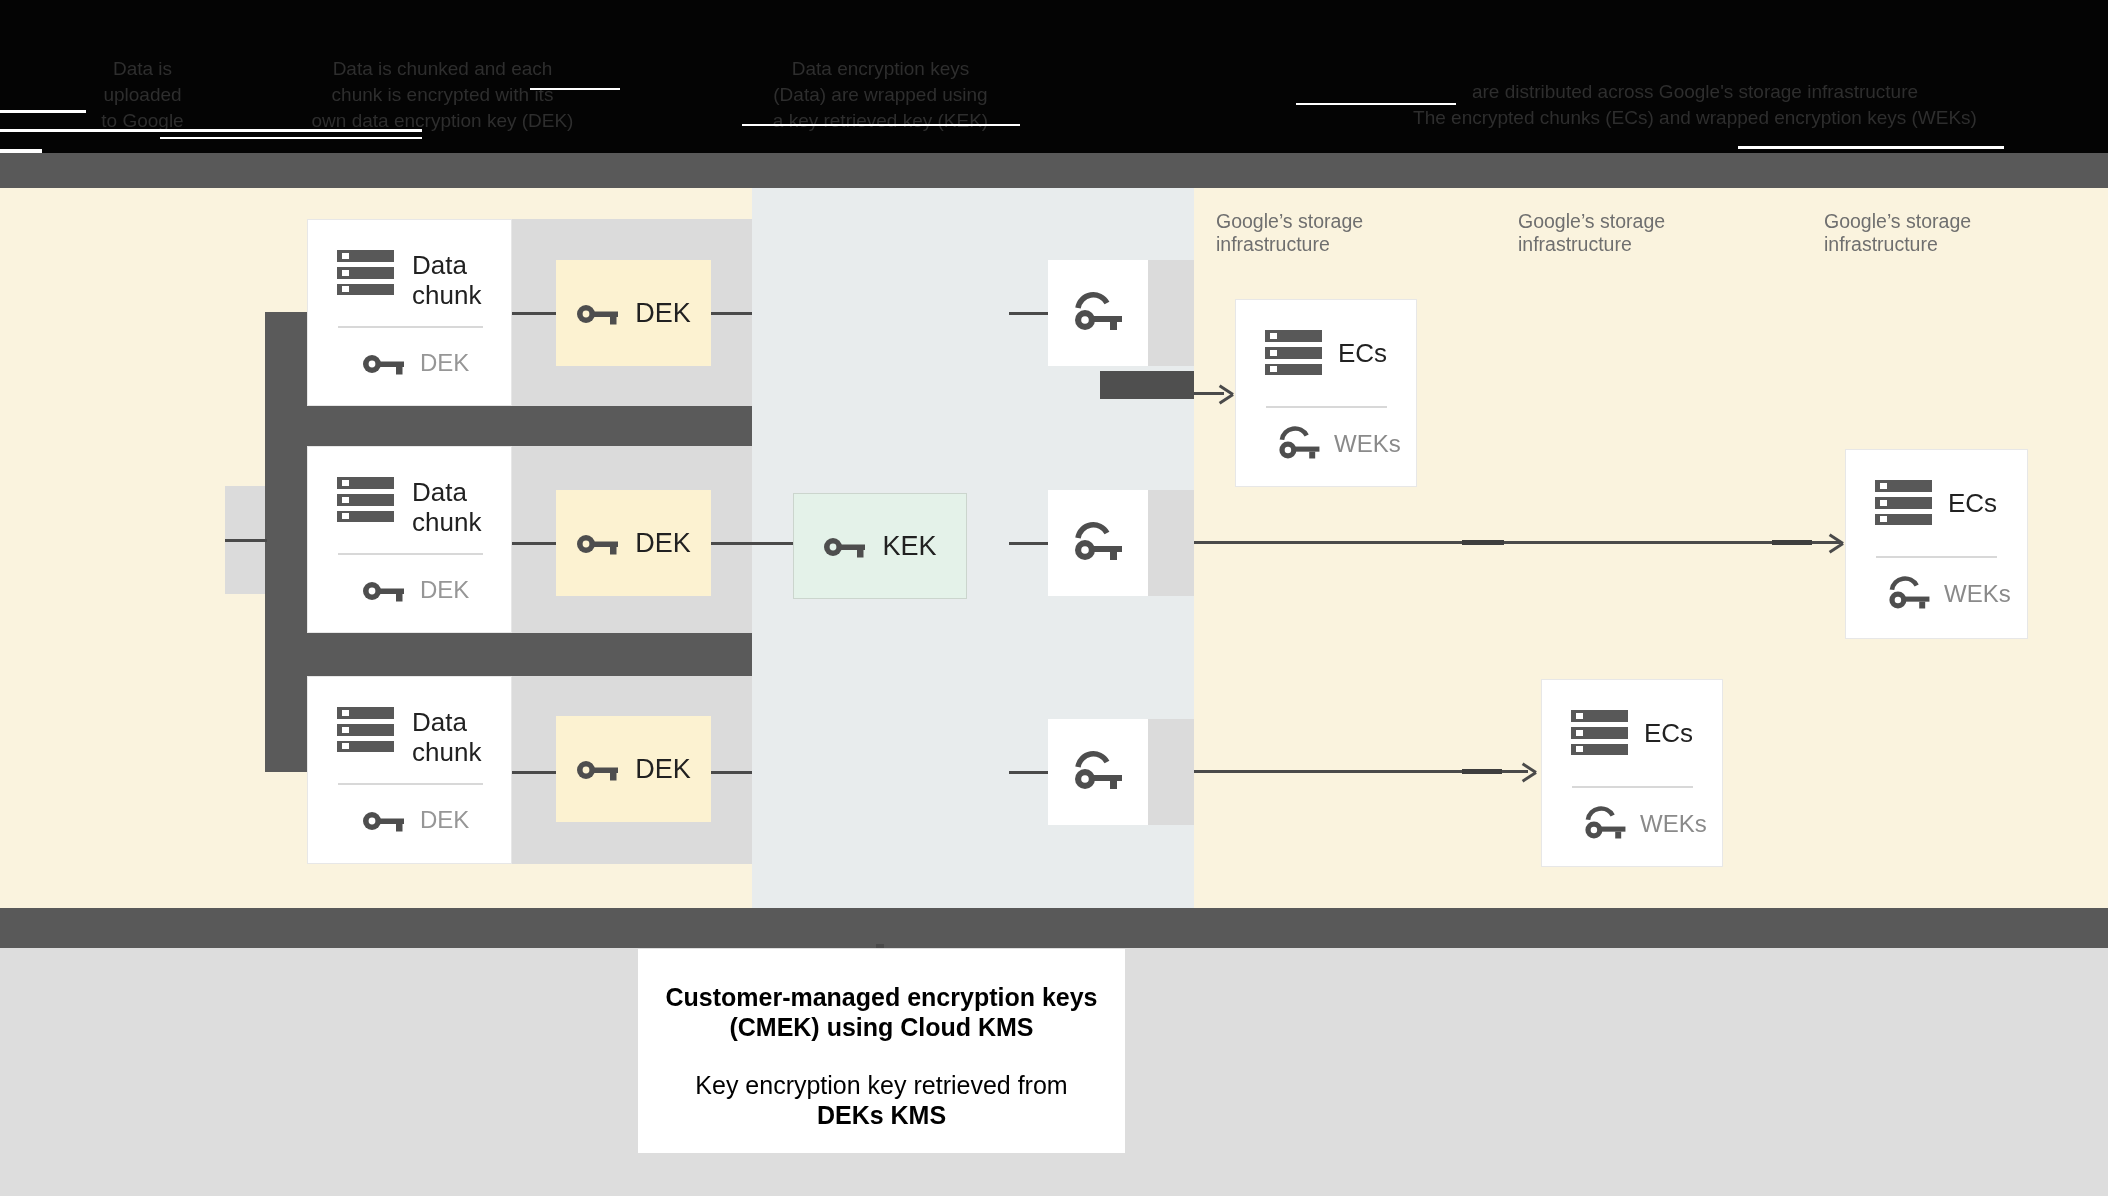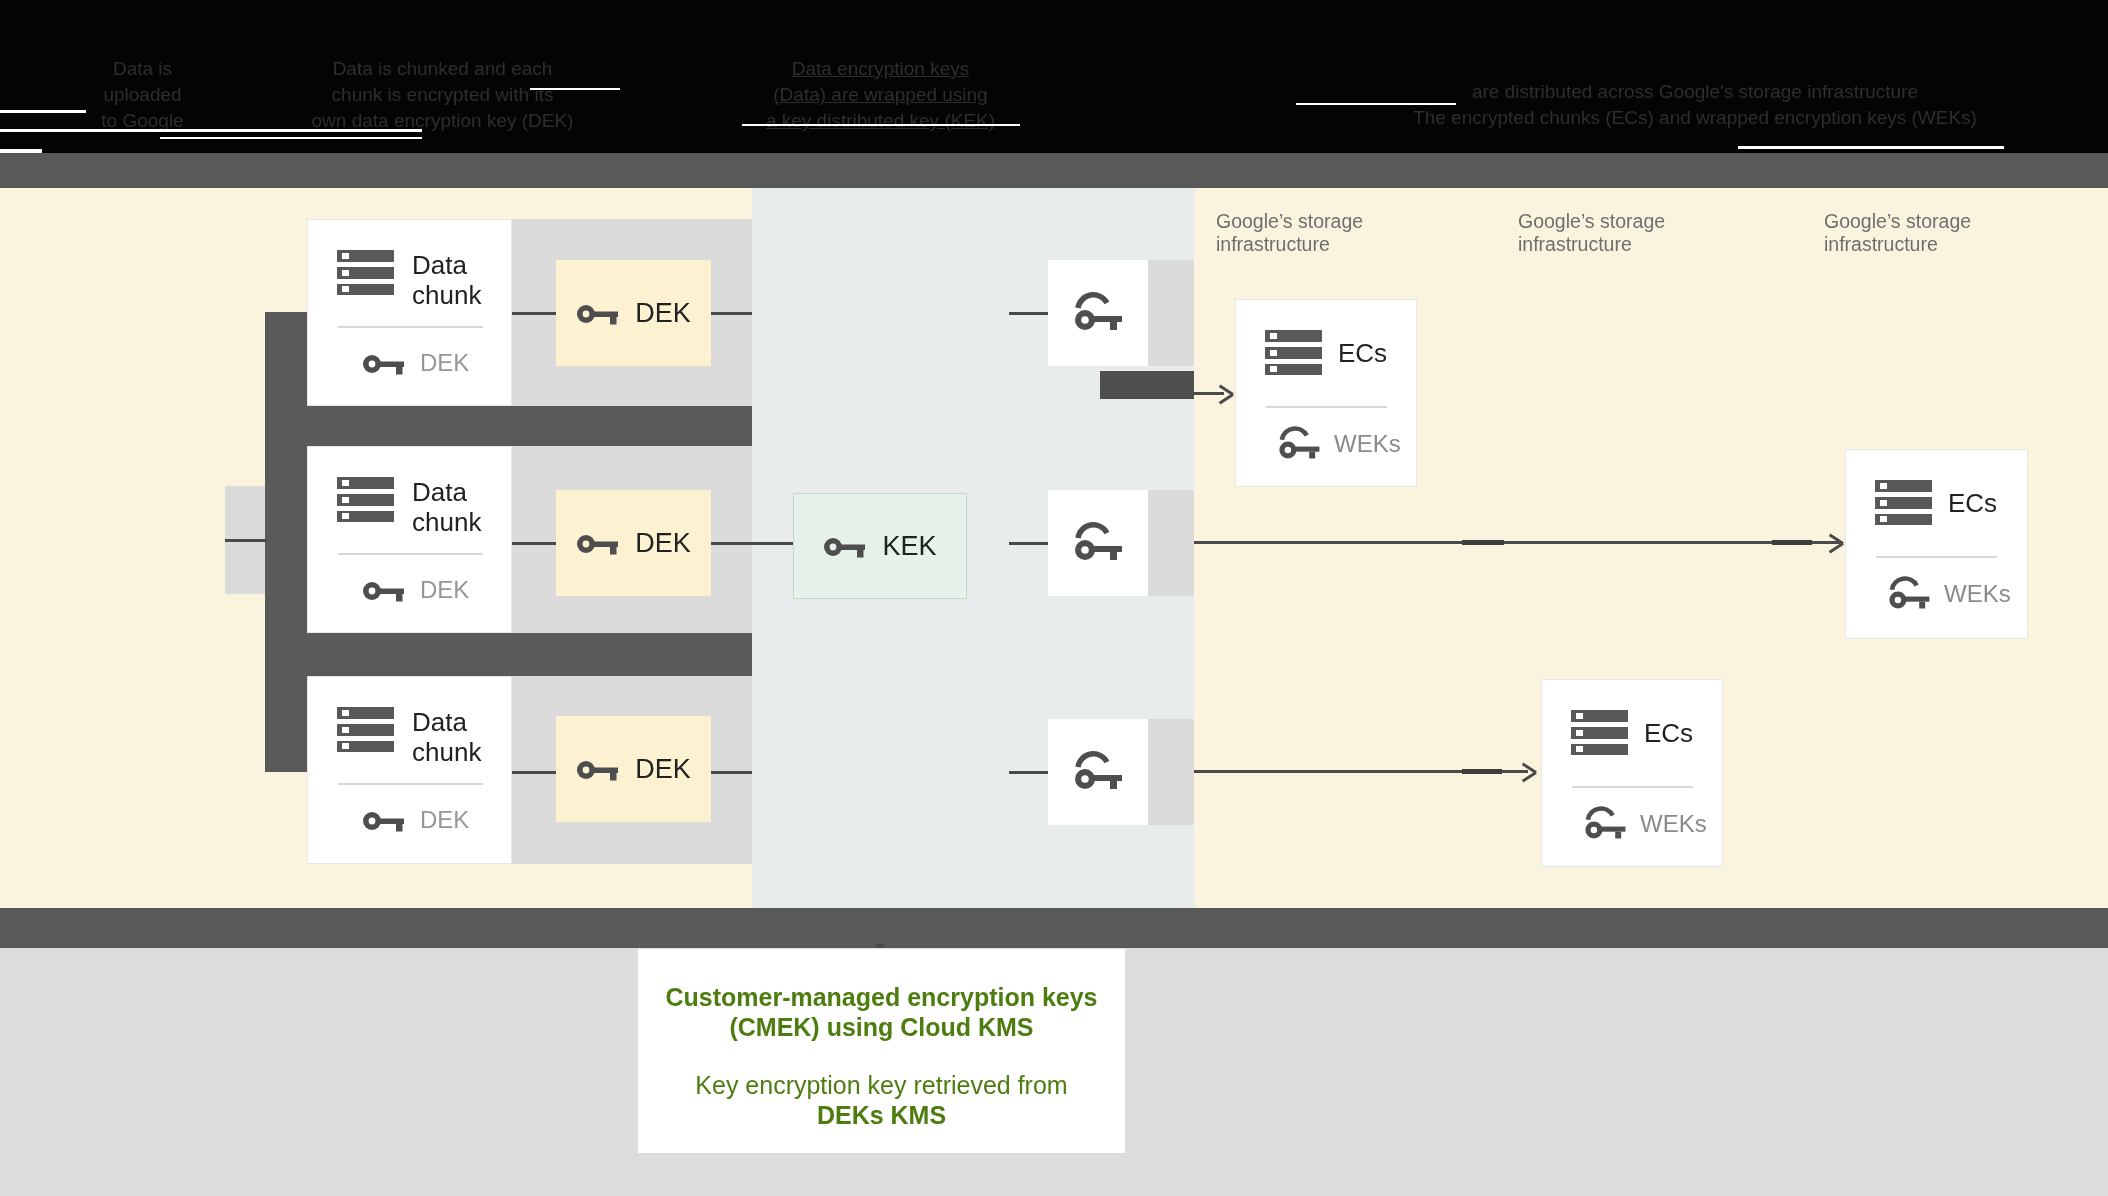--- a/index.html
+++ b/index.html
@@ -44,45 +44,45 @@
   .chip { position:absolute; display:flex; align-items:center; justify-content:center; gap:15px; box-sizing:border-box; }
   .dek-chip { width:155px; height:106px; background:#FCF2D1; --holec:#FCF2D1; }
   .kek-chip { left:793px; top:305px; width:174px; height:106px; background:#E4F2E9; border:1px solid #CBD5CD; --holec:#E4F2E9; }
   .chip .title { font-size:27px; }
   .keytile { position:absolute; left:1048px; width:100px; height:106px; background:#ffffff;
     display:flex; align-items:center; justify-content:center; }
   .storage { position:absolute; width:200px; font-size:19.5px; line-height:23px; color:#6F6F6F; }
   
   .footer { position:absolute; left:0; top:948px; width:2108px; height:248px; background:#DDDDDD; }
   .note { position:absolute; left:638px; top:1px; width:487px; height:204px; background:#ffffff;
-    text-align:center; color:#4d7c0f; font-size:25px; line-height:30px; }
+    text-align:center; color:#000000; font-size:25px; line-height:30px; }
   .note .p1 { margin-top:33px; }
   .note .p2 { margin-top:28px; }
   .b { font-weight:bold; }
 </style>
 </head>
 <body>
 
 <div class="canvas">
 
   <div class="header">
     <div class="hstep" style="left:40px; top:56px; width:205px;">
       <div>Data is</div>
       <div>uploaded</div>
       <div>to Google</div>
     </div>
     <div class="hstep" style="left:285px; top:56px; width:315px;">
       <div>Data is chunked and each</div>
       <div>chunk is encrypted with its</div>
       <div>own data encryption key (DEK)</div>
     </div>
-    <div class="hstep" style="left:728px; top:56px; width:305px;text-decoration:underline;">
+    <div class="hstep" style="left:728px; top:56px; width:305px;">
       <div>Data encryption keys</div>
       <div>(Data) are wrapped using</div>
-      <div>a key distributed key (KEK)</div>
+      <div>a key retrieved key (KEK)</div>
     </div>
     <div class="hstep" style="left:1300px; top:79px; width:790px;">
       <div>are distributed across Google's storage infrastructure</div>
       <div>The encrypted chunks (ECs) and wrapped encryption keys (WEKs)</div>
     </div>
 
     <div class="glitch" style="left:0; top:110px; width:86px;"></div>
     <div class="glitch" style="left:0; top:129px; width:332px;"></div>
     <div class="glitch" style="left:160px; top:137px; width:262px; height:2px;"></div>
     <div class="glitch" style="left:282px; top:129px; width:140px;"></div>

